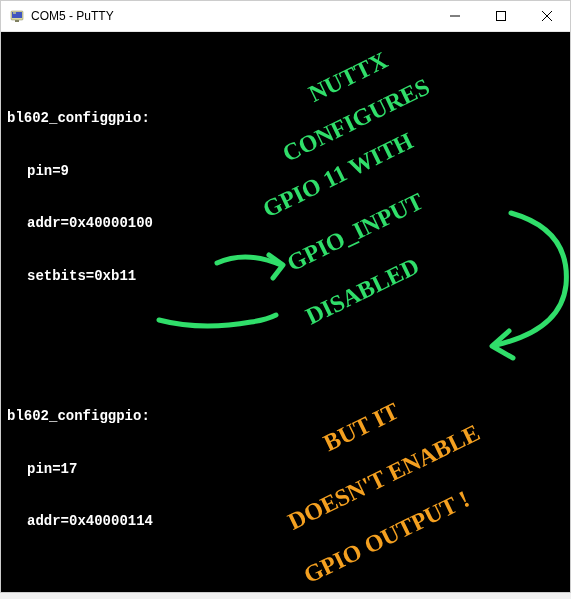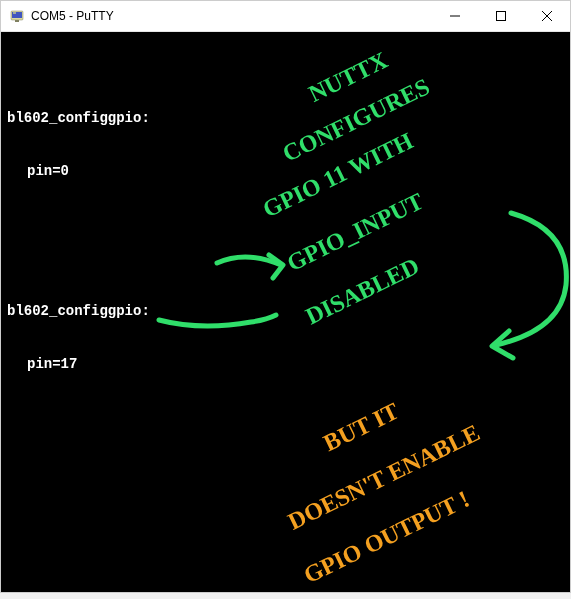--- a/index.html
+++ b/index.html
@@ -143,25 +143,28 @@
             <line x1="0" y1="0" x2="10" y2="10" stroke="currentColor" stroke-width="1"></line>
             <line x1="10" y1="0" x2="0" y2="10" stroke="currentColor" stroke-width="1"></line>
           </svg>
       </div>
     </div>
   </div>
 
   <div class="terminal">
     <div class="block">
       <div class="line-func">bl602_configgpio:</div>
-      <div class="line-indent">pin=0</div>
+      <div class="line-indent">pin=9</div>
+      <div class="line-indent">addr=0x40000100</div>
+      <div class="line-indent">setbits=0xb11</div>
     </div>
     <div class="block">
       <div class="line-func">bl602_configgpio:</div>
       <div class="line-indent">pin=17</div>
+      <div class="line-indent">addr=0x40000114</div>
       
       
     </div>
     
     
 
     <div class="annotations">
       <svg width="100%" height="100%">
         <path class="green-stroke" d="M 166 213 Q 195 200 230 215"></path>
         <polyline class="green-stroke" points="218,205 232,215 222,228"></polyline>

